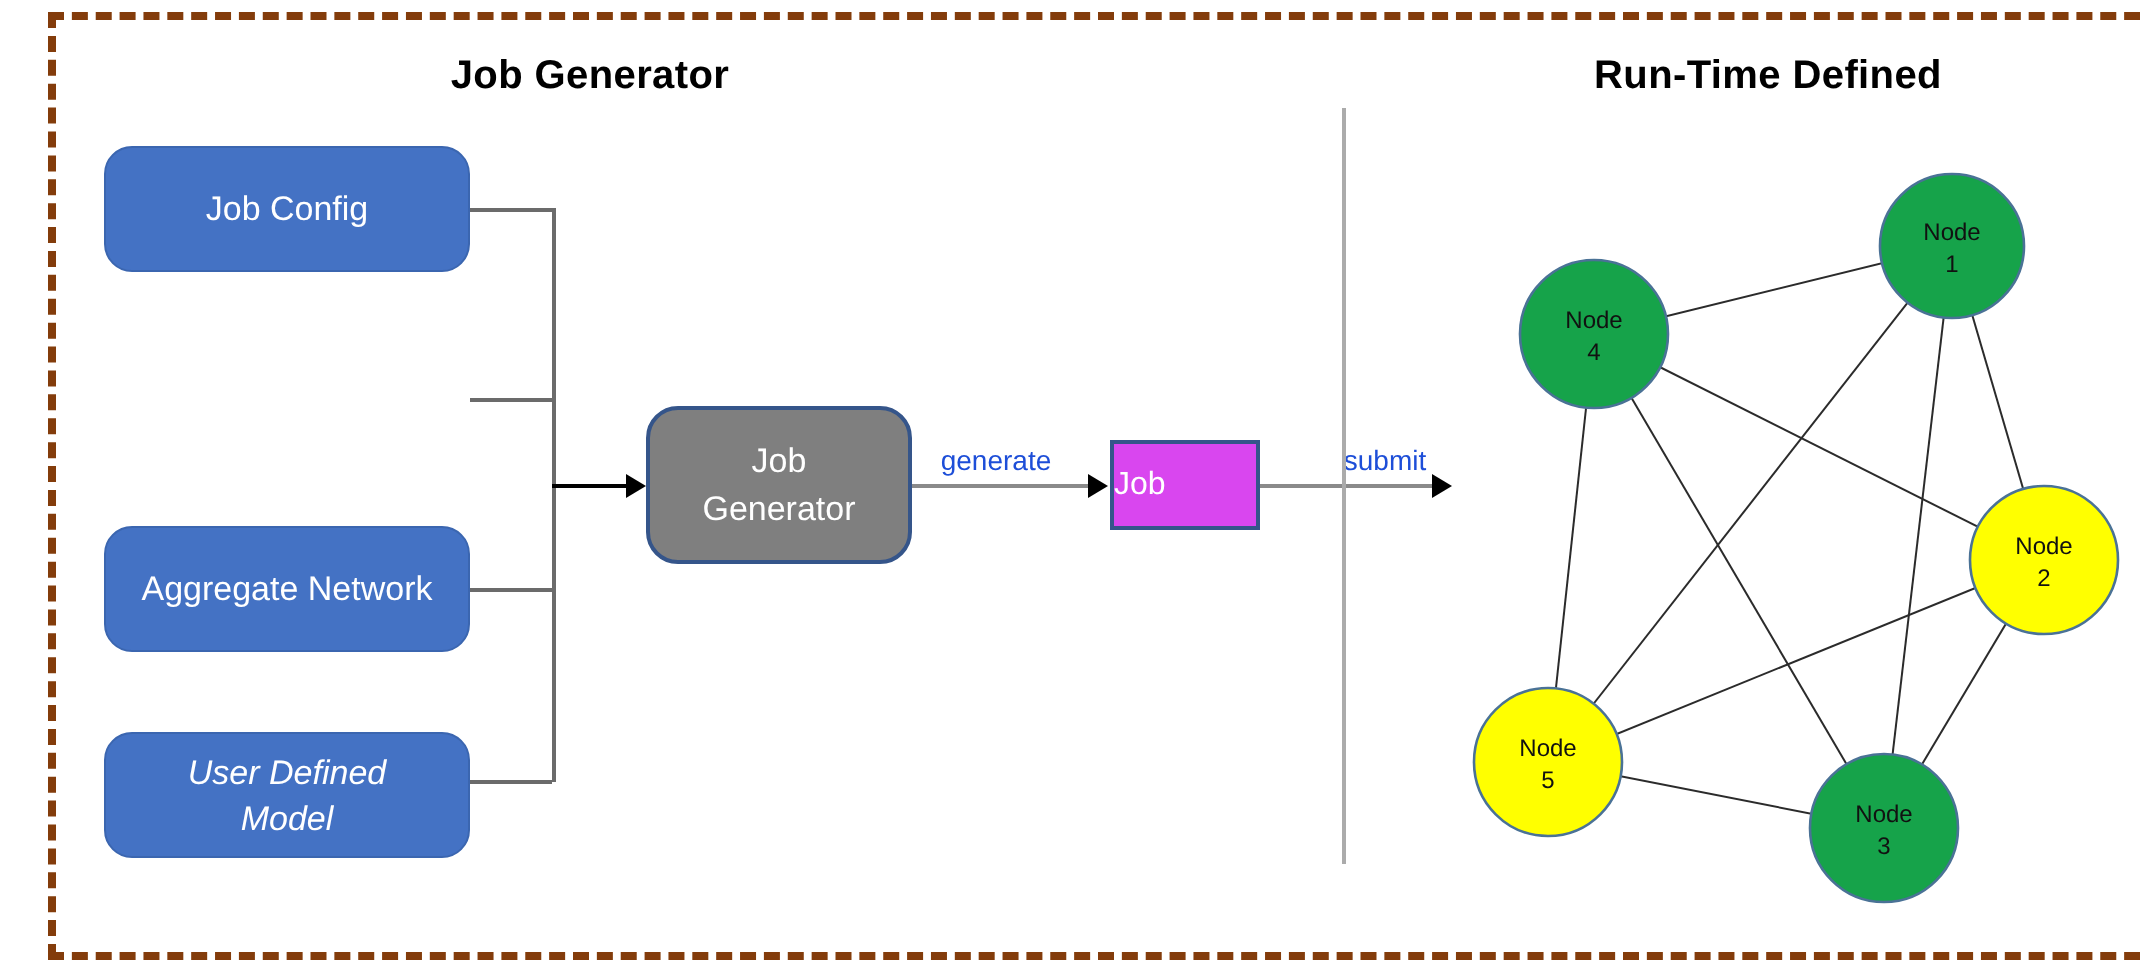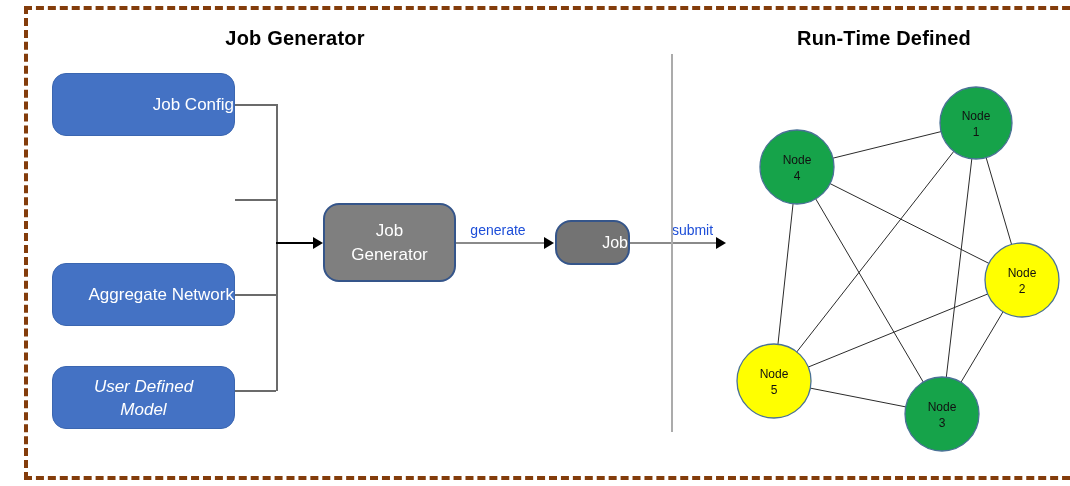--- a/index.html
+++ b/index.html
@@ -14,21 +14,21 @@
   .section-title{
     position:absolute;top:27px;font-size:20px;font-weight:700;color:#000;
     text-align:center;letter-spacing:.2px;
   }
   .title-left{left:137px;width:280px;}
   .title-right{left:726px;width:280px;}
 
   .cfg-box{
     position:absolute;left:34px;width:183px;height:63px;
     background:#4472C4;border:1px solid #3B66B0;border-radius:14px;
-    color:#fff;font-size:17px;display:flex;align-items:center;justify-content:flex-end;
+    color:#fff;font-size:17px;display:flex;align-items:center;justify-content:center;
     text-align:center;line-height:23px;box-sizing:border-box;
   }
   .cfg-1{top:73px;}
   .cfg-2{top:168px;}
   .cfg-3{top:263px;}
   .cfg-4{top:366px;padding:0 30px;font-style:italic;}
 
   .tree-line{position:absolute;background:#6b6b6b;}
   .stub{height:1.5px;width:41px;left:217px;}
   .stub-1{top:104px;}
@@ -57,22 +57,22 @@
   .lbl-submit{left:627px;top:222px;width:95px;}
 
   .generator-box{
     position:absolute;left:305px;top:203px;width:133px;height:79px;
     background:#7F7F7F;border:2px solid #35558A;border-radius:16px;
     color:#fff;font-size:17px;line-height:24px;display:flex;align-items:center;
     justify-content:center;text-align:center;box-sizing:border-box;padding:0 24px;
   }
   .job-box{
     position:absolute;left:537px;top:220px;width:75px;height:45px;
-    background:#737373;border:2px solid #35558A;border-radius:16px;
-    color:#fff;font-size:16px;display:flex;align-items:center;justify-content:flex-end;
+    background:#d946ef;border:2px solid #35558A;border-radius:0;
+    color:#fff;font-size:16px;display:flex;align-items:center;justify-content:flex-start;
     box-sizing:border-box;
   }
   .divider{
     position:absolute;left:653px;top:54px;width:2px;height:378px;background:#ABABAB;
   }
   .network-svg{position:absolute;left:0;top:0;}
 </style>
 </head>
 <body>
 

